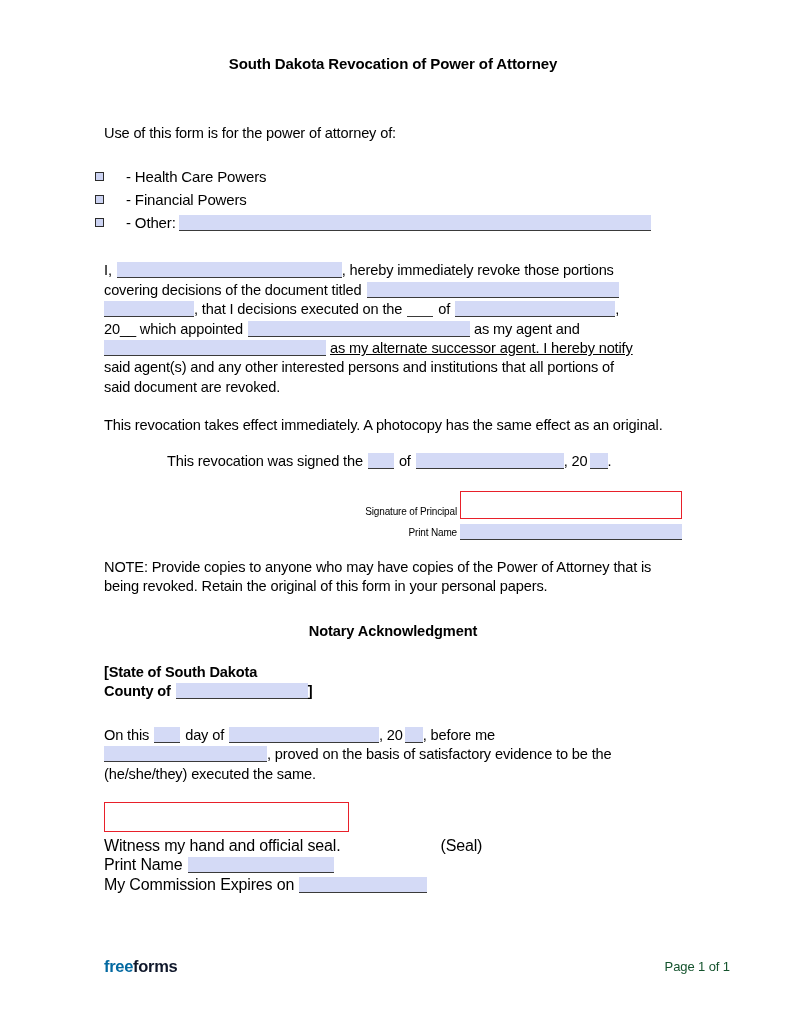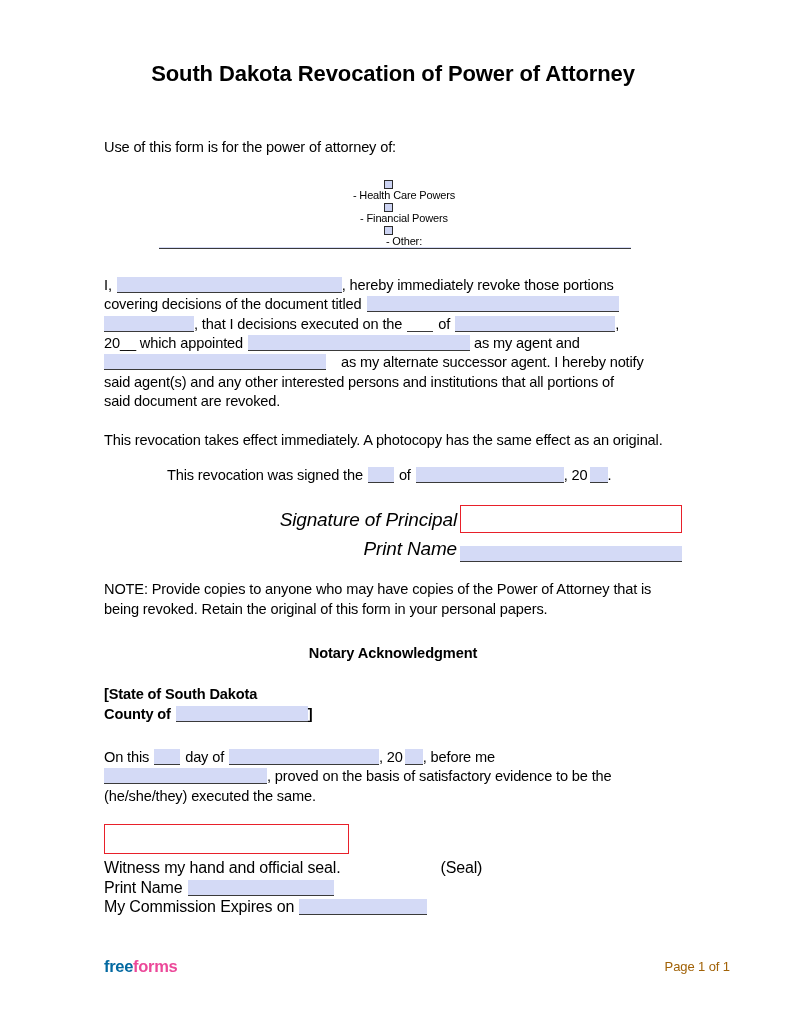--- a/index.html
+++ b/index.html
@@ -22,24 +22,24 @@
   .content {
     position: absolute;
     left: 104px;
     top: 0;
     width: 578px;
   }
 
   
   .doc-title {
     text-align: center;
-    font-size: 22px;
+    font-size: 15px;
     font-weight: bold;
     letter-spacing: -0.1px;
-    margin: 14px;
+    margin: 8px;
     padding-top: 47px;
     line-height: 1.2;
   }
 
   
   .para {
     font-size: 14.6px;
     line-height: 19.4px;
     margin: 0;
     letter-spacing: -0.15px;
@@ -49,23 +49,22 @@
   }
 
   
   .cb-list {
     margin-top: 22px;
   }
   .cb-row {
     display: flex;
     align-items: center;
     height: 23px;
-    font-size: 11px;
+    font-size: 15px;
     letter-spacing: -0.15px;
-    flex-direction: column;
   }
   .cb-box {
     width: 9px;
     height: 9px;
     border: 1.4px solid #2b2b2b;
     background: #ccd3f2;
     box-sizing: border-box;
     margin-left: -9px;
     flex: 0 0 auto;
   }
@@ -117,26 +116,25 @@
   
   .sig-wrap {
     margin-top: 20px;
   }
   .sig-row {
     display: flex;
     align-items: flex-end;
     justify-content: flex-end;
   }
   .sig-row .sig-label {
-    font-size: 19px;
+    font-size: 10px;
     letter-spacing: -0.15px;
     padding-right: 3px;
     padding-bottom: 2px;
     white-space: nowrap;
-    font-style: italic;
   }
   .sig-box-red {
     width: 222px;
     height: 28px;
     border: 1.3px solid #e8202a;
     background: #ffffff;
     box-sizing: border-box;
   }
   .sig-box-blue {
     width: 222px;
@@ -201,24 +199,24 @@
     display: flex;
     align-items: center;
     justify-content: space-between;
   }
   .logo {
     font-size: 16.5px;
     font-weight: bold;
     letter-spacing: -0.3px;
   }
   .logo .logo-free { color: #0369a1; }
-  .logo .logo-forms { color: #ec4899; }
+  .logo .logo-forms { color: #0f172a; }
   .page-num {
     font-size: 13px;
-    color: #a16207;
+    color: #14532d;
     letter-spacing: -0.1px;
     padding-left: 12px;
   }
 </style>
 </head>
 <body>
 
 <div class="page">
 
   <div class="content">
@@ -250,21 +248,21 @@
     <div class="body-block">
 
       <p class="para"><span>I,</span><span class="fld" style="width:225px; margin-left:5px;"></span><span>, hereby immediately revoke those portions</span></p>
 
       <p class="para"><span>covering decisions of the document titled</span><span class="fld" style="width:252px; margin-left:5px;"></span></p>
 
       <p class="para"><span class="fld" style="width:90px;"></span><span>, that I decisions executed on the</span><span class="fld-plain" style="width:26px; margin-left:5px;"></span><span style="margin-left:5px;">of</span><span class="fld" style="width:160px; margin-left:5px;"></span><span>,</span></p>
 
       <p class="para"><span>20__  which appointed</span><span class="fld" style="width:222px; margin-left:5px;"></span><span style="margin-left:4px;">as my agent and</span></p>
 
-      <p class="para"><span class="fld" style="width:222px;"></span><span style="margin-left:15px;">as my alternate successor agent. I hereby notify</span></p>
+      <p class="para"><span class="fld" style="width:222px;"></span><span style="margin-left:4px;text-decoration:underline;">as my alternate successor agent. I hereby notify</span></p>
 
       <p class="para">said agent(s) and any other interested persons and institutions that all portions of</p>
       <p class="para">said document are revoked.</p>
     </div>
 
     <p class="para revoke-note">This revocation takes effect immediately. A photocopy has the same effect as an original.</p>
 
     <p class="para signed-line"><span>This revocation was signed the</span><span class="fld" style="width:26px; margin-left:5px;"></span><span style="margin-left:5px;">of</span><span class="fld" style="width:148px; margin-left:5px;"></span><span>, 20</span><span class="fld" style="width:18px; margin-left:2px;"></span><span>.</span></p>
 
     <div class="sig-wrap">

